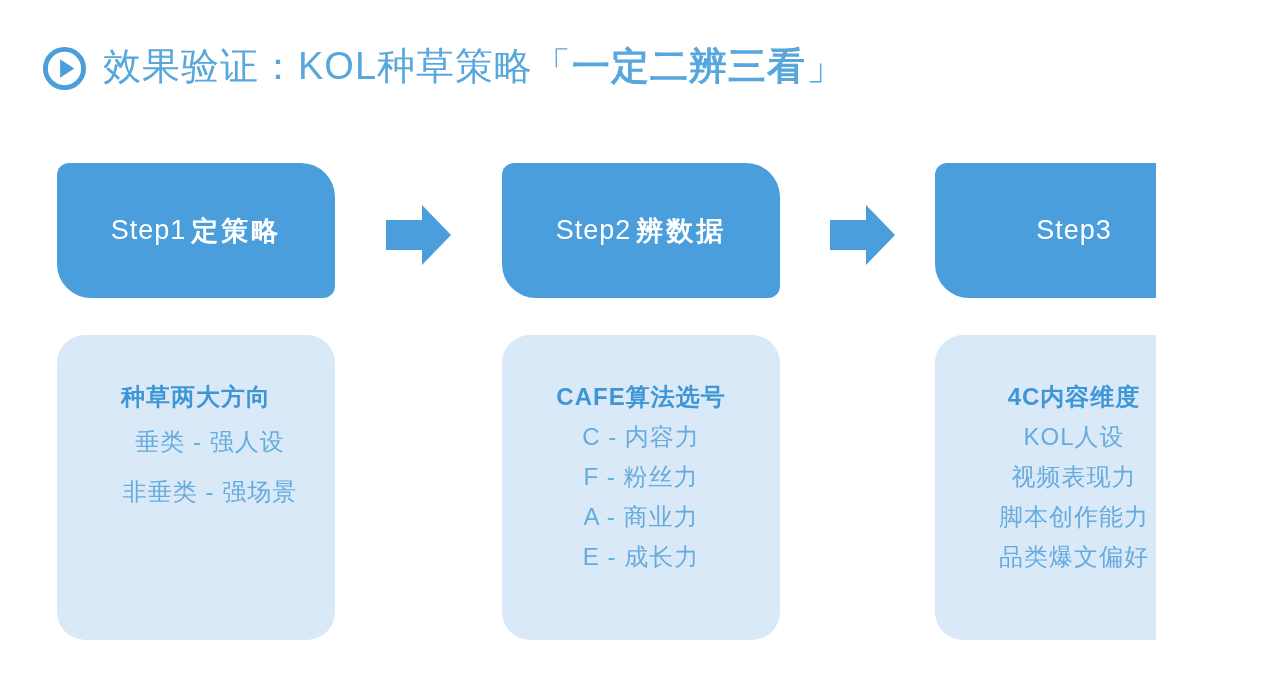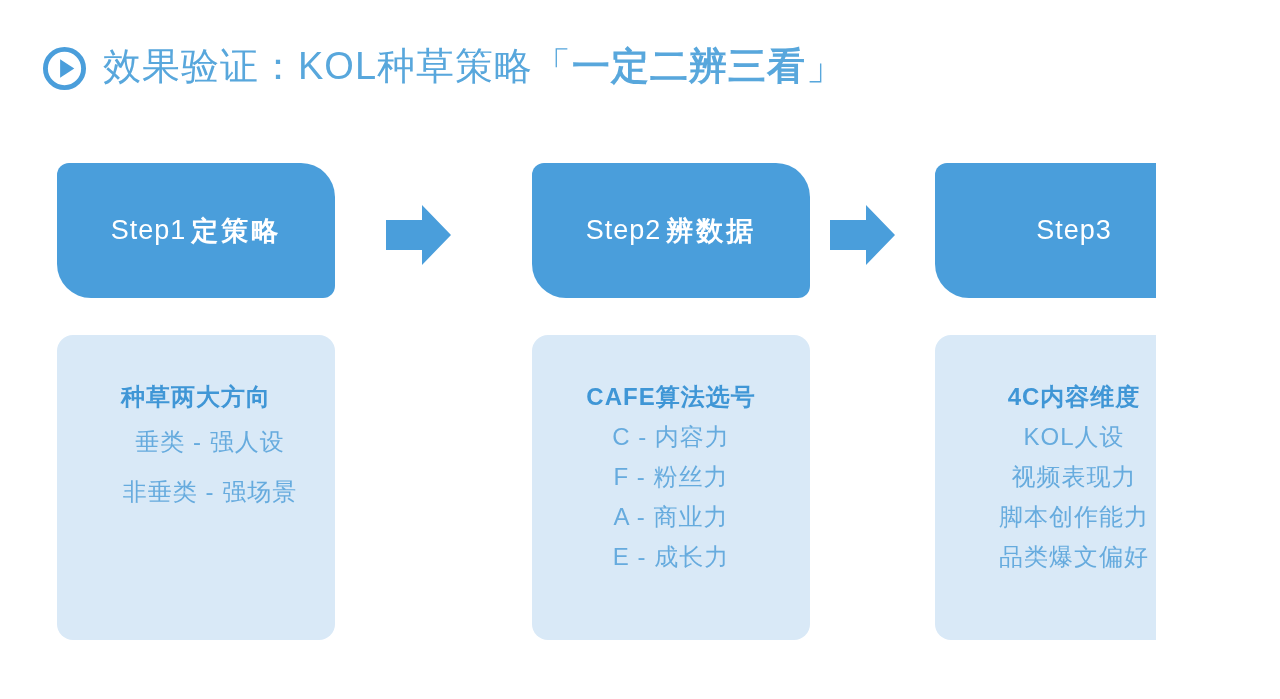--- a/index.html
+++ b/index.html
@@ -53,21 +53,21 @@
     display:flex;flex-direction:row;
     align-items:center;justify-content:center;
     gap:5px;
   }
   .step-label{font-size:27px;font-weight:400;letter-spacing:1px;}
   .step-title{font-size:27px;font-weight:700;letter-spacing:3px;}
   .panel{
     position:absolute;top:335px;left:0;
     width:278px;height:305px;
     background:var(--panel,#d9e9f7);
-    border-radius:16px;
+    border-radius:28px;
     text-align:center;
   }
   .panel-heading{
     margin-top:48px;
     font-size:24px;line-height:28px;
     font-weight:700;
     color:var(--heading,#3f96d6);
     letter-spacing:1px;
   }
   .panel-items{margin-top:6px;}
@@ -113,21 +113,21 @@
         <div class="panel-item">垂类 - 强人设</div>
         <div class="panel-item">非垂类 - 强场景</div>
       </div>
     </div>
   </section>
 
   <svg class="arrow" style="left:386px" viewBox="0 0 66 62" aria-hidden="true">
     <polygon points="0,16 36,16 36,1 65,31 36,61 36,46 0,46"></polygon>
   </svg>
 
-  <section class="col" style="left:532px">
+  <section class="col" style="left:502px">
     <div class="step-header">
       <div class="step-label">Step2</div>
       <div class="step-title">辨数据</div>
     </div>
     <div class="panel">
       <div class="panel-heading">CAFE算法选号</div>
       <div class="panel-items items-tight">
         <div class="panel-item">C - 内容力</div>
         <div class="panel-item">F - 粉丝力</div>
         <div class="panel-item">A - 商业力</div>

